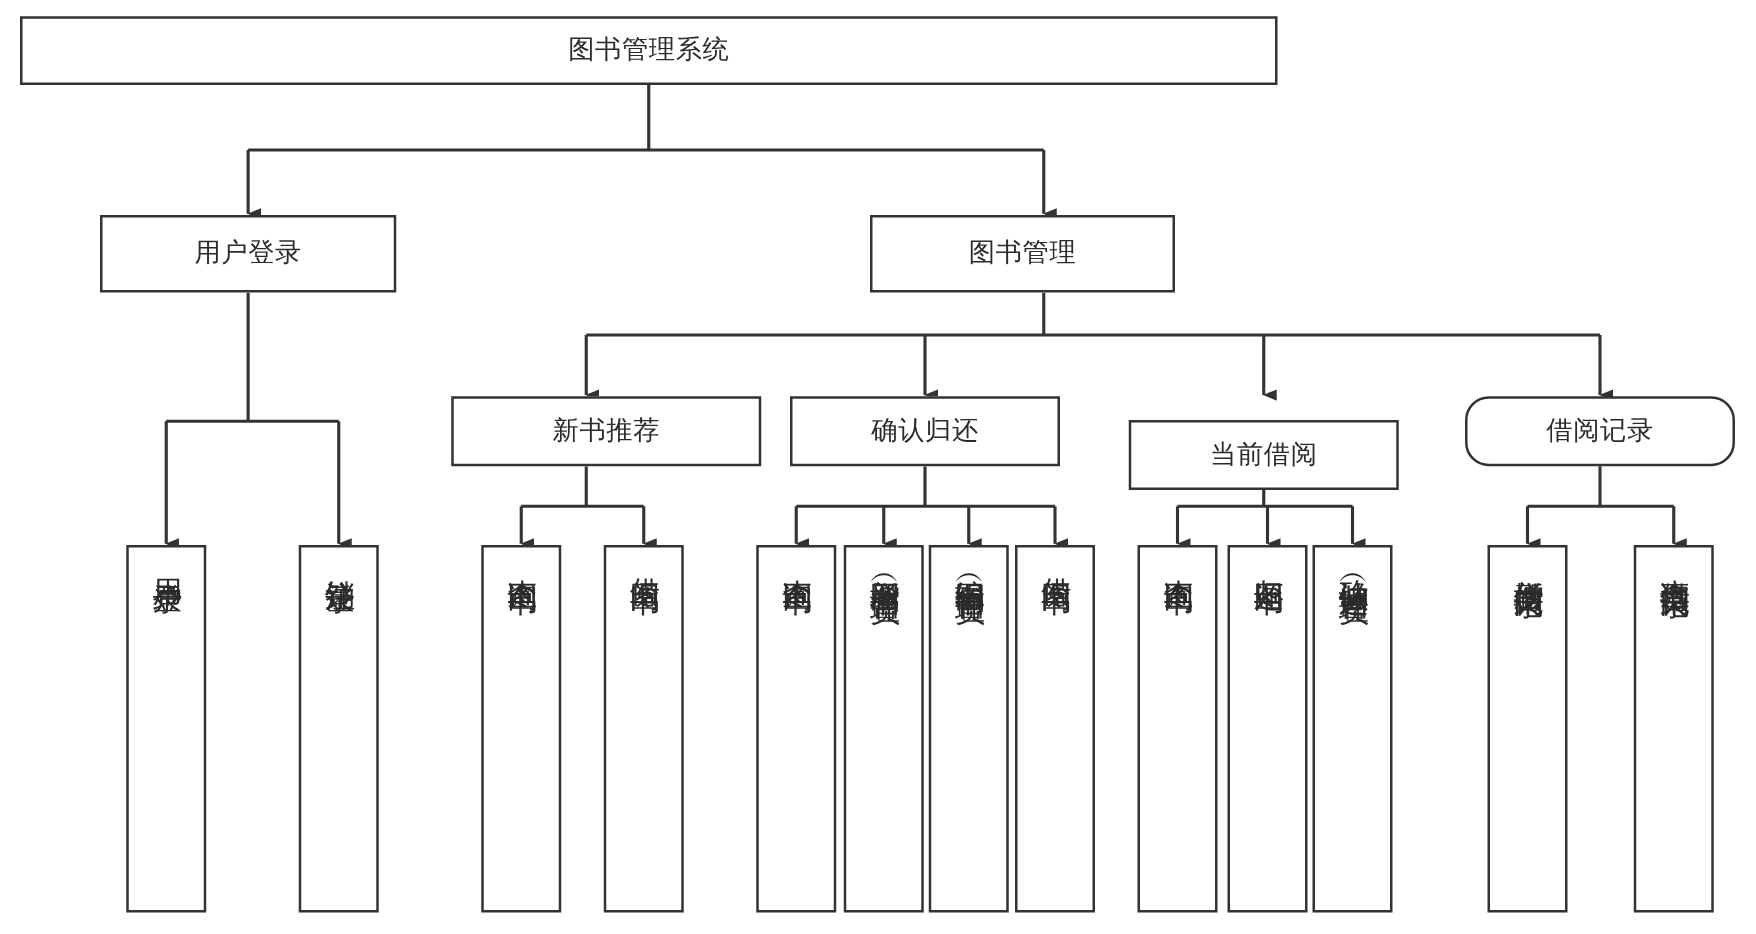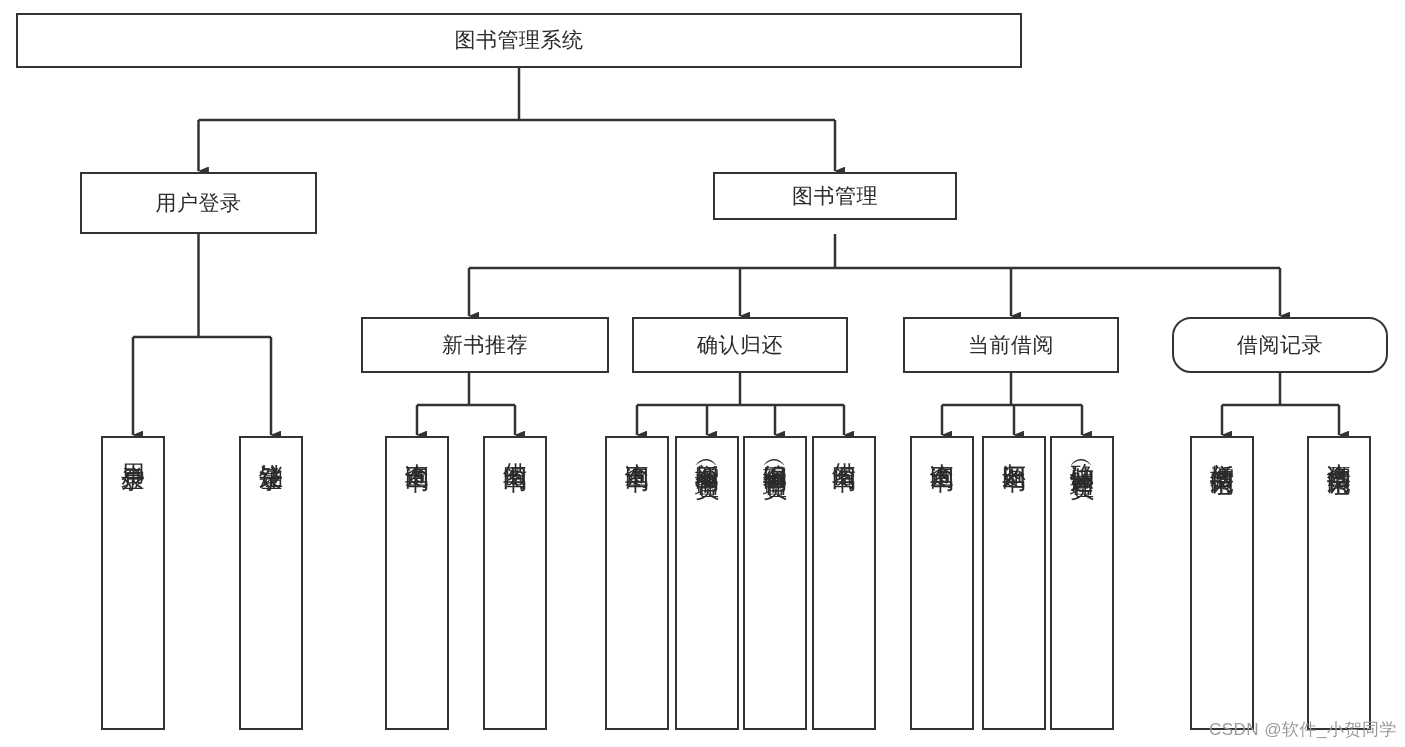--- a/index.html
+++ b/index.html
@@ -113,30 +113,30 @@
       </g>
   </svg>
 
   <div id="nodes">
       <div class="node horiz" style="left: 16px; top: 13px; width: 1006px; height: 55px;">
         <span class="label">图书管理系统</span>
       </div>
       <div class="node horiz" style="left: 80px; top: 172px; width: 237px; height: 62px;">
         <span class="label">用户登录</span>
       </div>
-      <div class="node horiz" style="left: 713px; top: 172px; width: 244px; height: 48px;">
+      <div class="node horiz" style="left: 696px; top: 172px; width: 244px; height: 62px;">
         <span class="label">图书管理</span>
       </div>
       <div class="node horiz" style="left: 361px; top: 317px; width: 248px; height: 56px;">
         <span class="label">新书推荐</span>
       </div>
       <div class="node horiz" style="left: 632px; top: 317px; width: 216px; height: 56px;">
         <span class="label">确认归还</span>
       </div>
-      <div class="node horiz" style="left: 903px; top: 317px; width: 216px; height: 56px;">
+      <div class="node horiz" style="left: 903px; top: 336px; width: 216px; height: 56px;">
         <span class="label">当前借阅</span>
       </div>
       <div class="node horiz" style="left: 1172px; top: 317px; width: 216px; height: 56px; border-radius: 19px;">
         <span class="label">借阅记录</span>
       </div>
       <div class="node vert" style="left: 101px; top: 436px; width: 64px; height: 294px;">
         <span class="label">用户登录</span>
       </div>
       <div class="node vert" style="left: 239px; top: 436px; width: 64px; height: 294px;">
         <span class="label">注销登录</span>
@@ -169,14 +169,13 @@
         <span class="label">确认归还（管理员）</span>
       </div>
       <div class="node vert" style="left: 1190px; top: 436px; width: 64px; height: 294px;">
         <span class="label">新增借阅记录</span>
       </div>
       <div class="node vert" style="left: 1307px; top: 436px; width: 64px; height: 294px;">
         <span class="label">查询借阅记录</span>
       </div>
     </div>
 
-  <div id="watermark">CSDN @软件_小贺同学</div>
 </div>
 
 </body></html>

